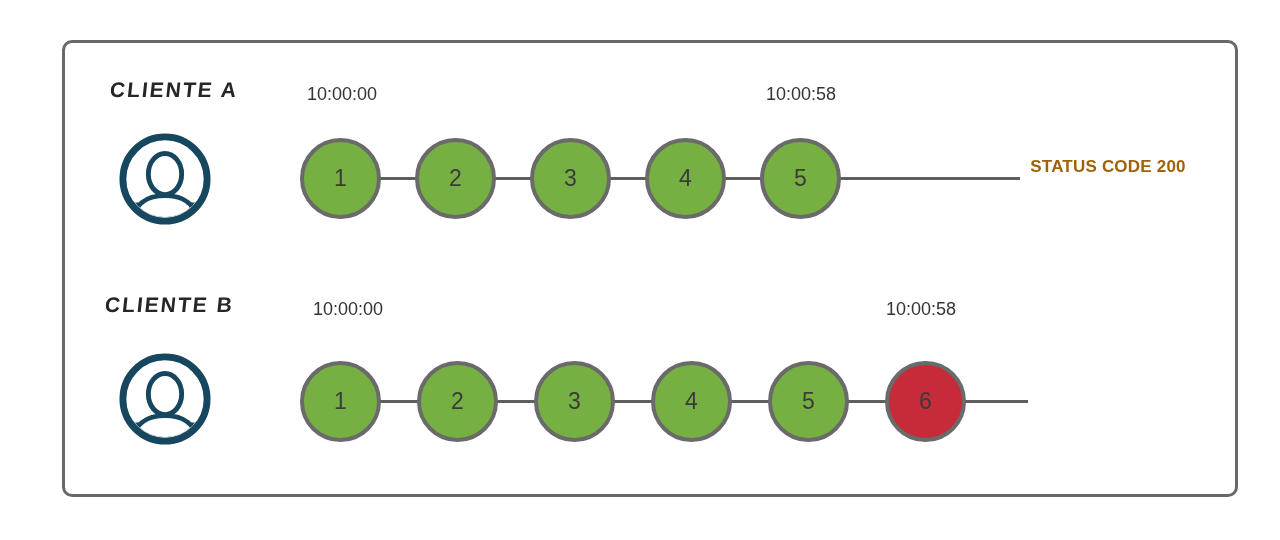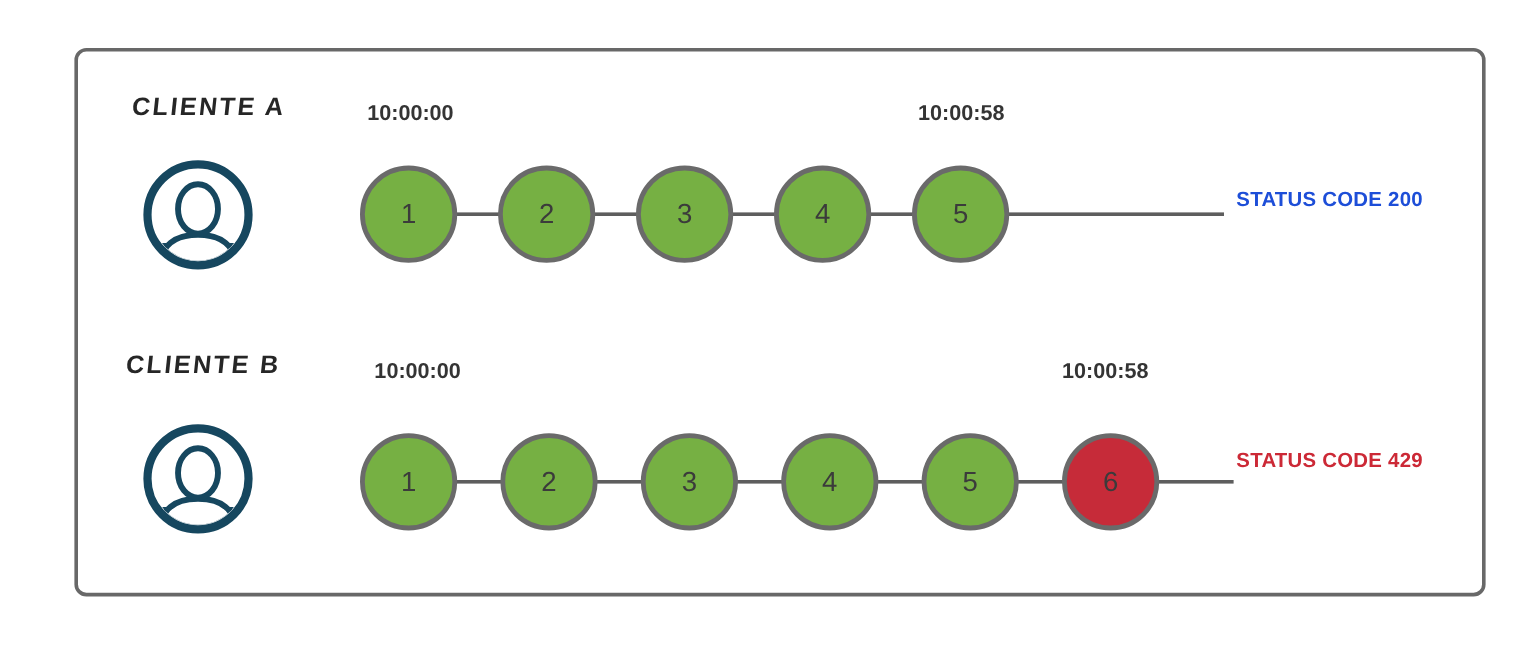--- a/index.html
+++ b/index.html
@@ -18,21 +18,21 @@
   }
 
   .client-label {
     position: absolute;
     font-size: 21px; font-weight: 700; letter-spacing: 2px;
     color: #262626; transform: skewX(-6deg);
     white-space: nowrap;
   }
   .timestamp {
     position: absolute; width: 124px; text-align: center;
-    font-size: 18px; font-weight: 700; color: #343434;
+    font-size: 18px; font-weight: 400; color: #343434;
     white-space: nowrap;
   }
   .avatar { position: absolute; width: 94px; height: 94px; }
 
   .timeline {
     position: absolute; height: 3px; background: #5e5e5e;
   }
   .circle {
     position: absolute; width: 81px; height: 81px;
     border: 4px solid #6a6a6a; border-radius: 50%;
@@ -42,21 +42,21 @@
   }
   .circle.ok    { background: #76b043; }
   .circle.error { background: #c62b39; }
 
   .status {
     position: absolute; left: 1026px; width: 164px;
     text-align: center; font-size: 17px; font-weight: 700;
     line-height: 22px; letter-spacing: 0.2px;
     white-space: nowrap;
   }
-  .status.ok    { color: #1d4ed8; }
+  .status.ok    { color: #a16207; }
   .status.error { color: #cc2936; }
 </style>
 </head>
 <body>
 
 <div class="canvas">
 
   <div class="frame"></div>
 
   <div class="client-label" style="left:110px; top:78px;">CLIENTE A</div>
@@ -134,16 +134,15 @@
     <span>4</span>
   </div>
   <div class="circle ok" style="left:768px; top:361px;">
     <span>5</span>
   </div>
   <div class="circle error" style="left:885px; top:361px;">
     <span>6</span>
   </div>
 
   <div class="status error" style="top:373px;">
-    <div>STATUS CODE 429</div>
   </div>
 
 </div>
 
 </body></html>

